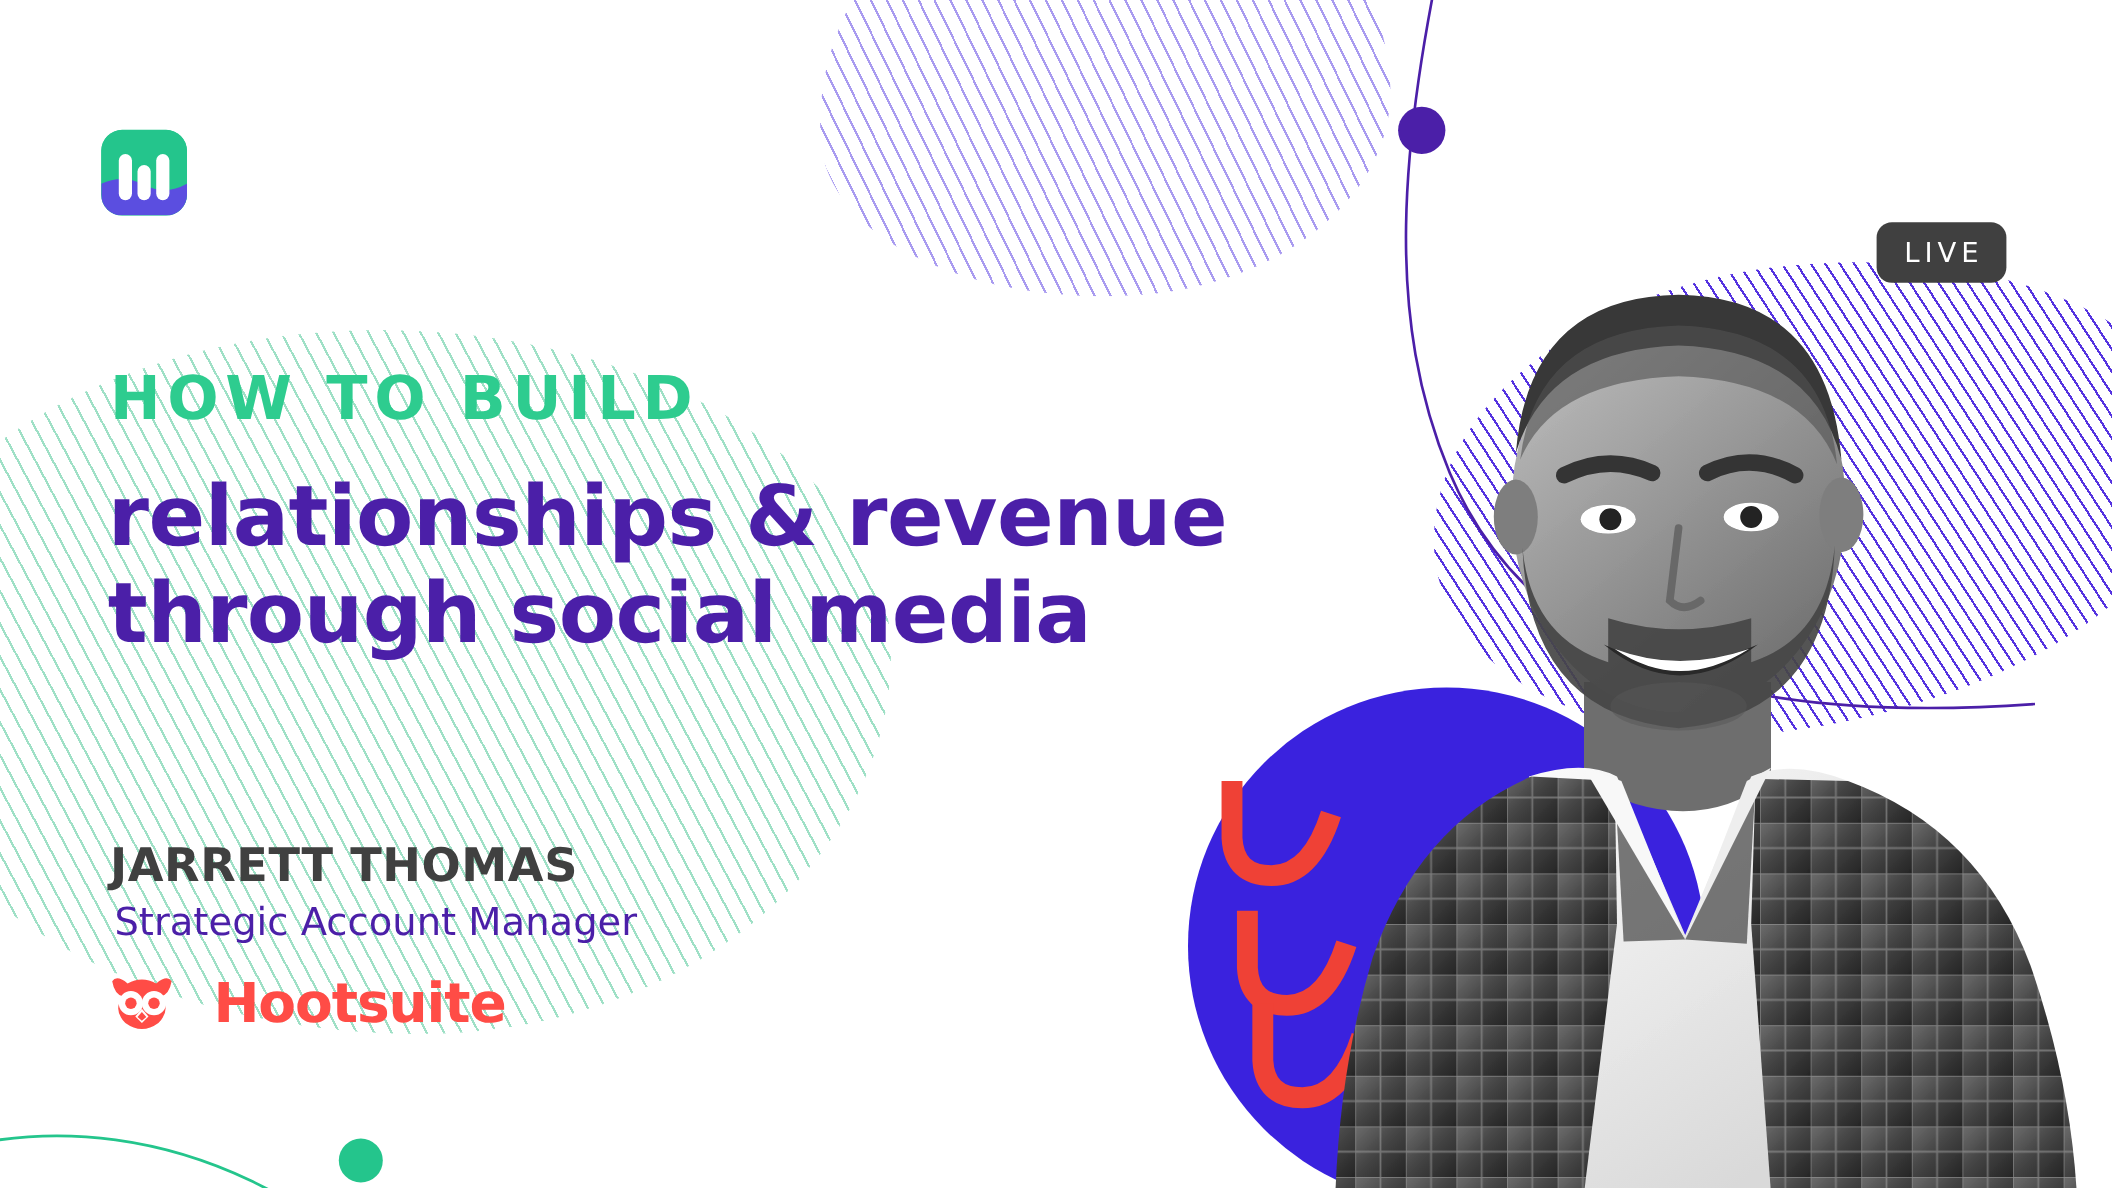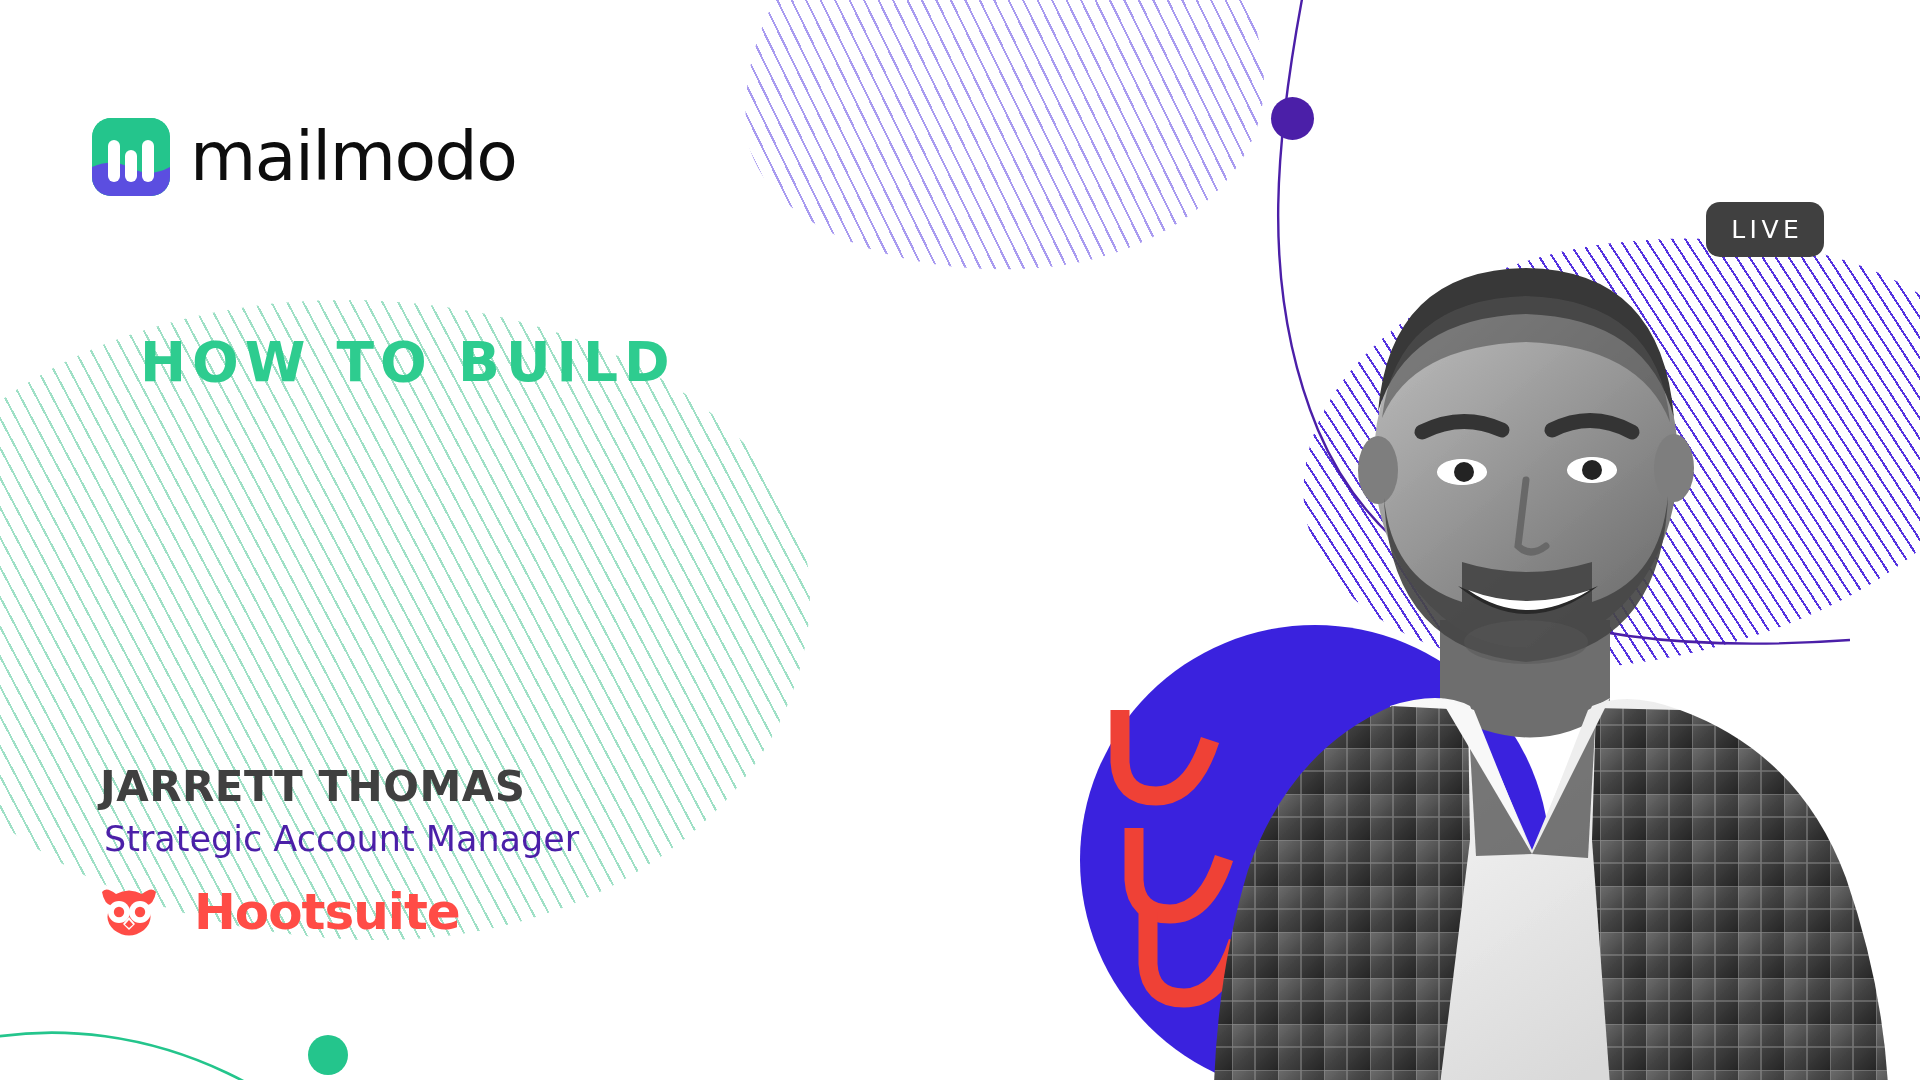--- a/index.html
+++ b/index.html
@@ -88,21 +88,20 @@
     letter-spacing:-1.5px; line-height:1;
     font-family:"DejaVu Sans", sans-serif;
   }
 
   
   .eyebrow {
     position:absolute; left:100px; top:335px;
     font-size:55px; font-weight:700; color:#2ecc8f;
     letter-spacing:6px; line-height:1;
     font-family:"DejaVu Sans", sans-serif;
-    margin-left:40px;
   }
   .headline {
     position:absolute; left:98px; top:425px;
     font-size:76px; font-weight:700; color:#4b1fa8;
     line-height:1.17; letter-spacing:-0.5px;
     font-family:"DejaVu Sans", sans-serif;
     max-width:1060px;
   }
   .headline .hl-line { display:block; white-space:nowrap; }
 
@@ -246,24 +245,27 @@
   <div class="logo-row">
     <div class="logo-mark">
       <svg viewBox="0 0 78 78" width="78" height="78">
         <rect x="0" y="0" width="78" height="78" rx="19" fill="#24c58c"></rect>
         <path d="M0 49 Q 20 40 39 50 Q 58 60 78 49 L 78 78 L 0 78 Z" fill="#5b4ee0"></path>
         <rect x="16" y="22" width="12" height="42" rx="6" fill="#ffffff"></rect>
         <rect x="33" y="32" width="12" height="32" rx="6" fill="#ffffff"></rect>
         <rect x="50" y="22" width="12" height="42" rx="6" fill="#ffffff"></rect>
       </svg>
     </div>
-    <div class="logo-wordmark">mailmodo</div>
   </div>
 
   <div class="eyebrow">HOW TO BUILD</div>
+  <div class="headline">
+    <span class="hl-line">relationships &amp; revenue</span>
+    <span class="hl-line">through social media</span>
+  </div>
 
   <div class="speaker-name">JARRETT THOMAS</div>
   <div class="speaker-role">Strategic Account Manager</div>
 
   <div class="hootsuite-row">
     <svg width="66" height="56" viewBox="0 0 66 56">
       <path d="M6 8 Q 10 2 20 10 Q 33 3 46 10 Q 56 2 60 8
                Q 58 20 50 22 Q 60 34 48 46 Q 33 57 18 46 Q 6 34 16 22 Q 8 20 6 8 Z" fill="#ff4c46"></path>
       <circle cx="23" cy="28" r="11" fill="#ffffff"></circle>
       <circle cx="44" cy="28" r="11" fill="#ffffff"></circle>

